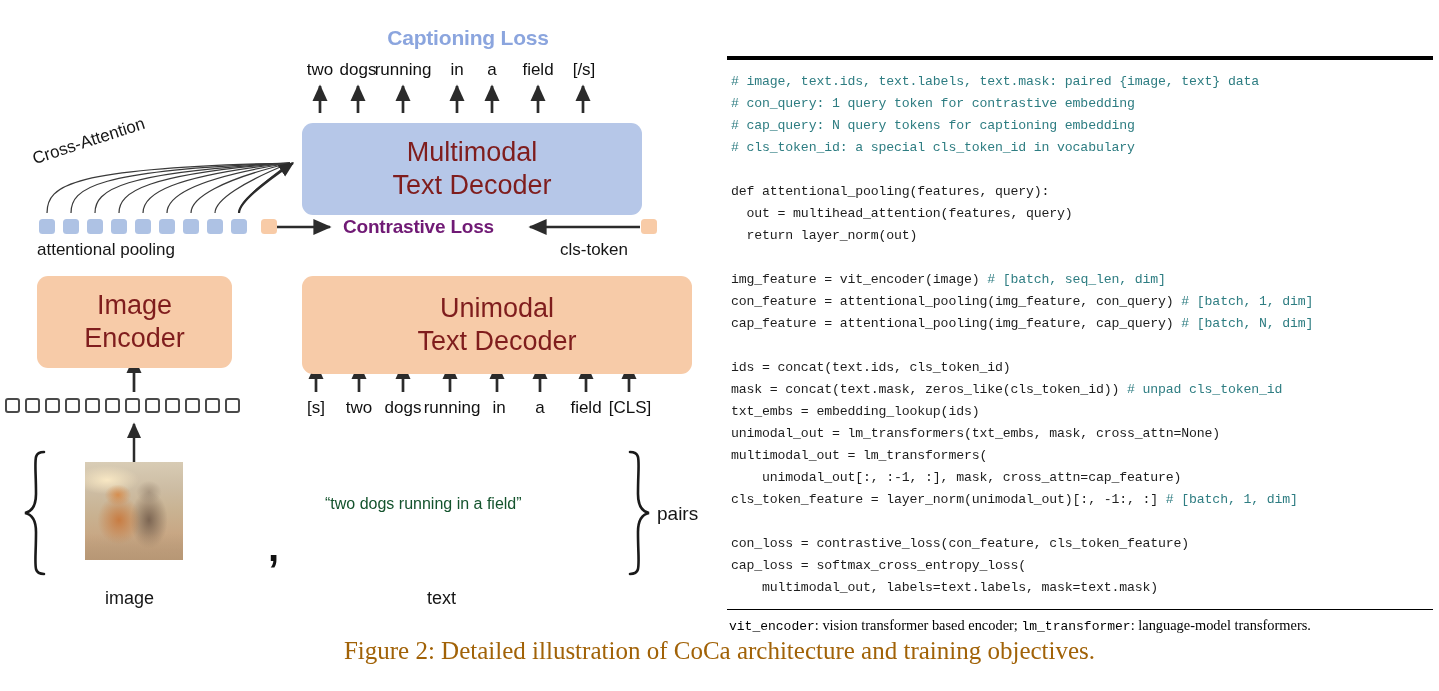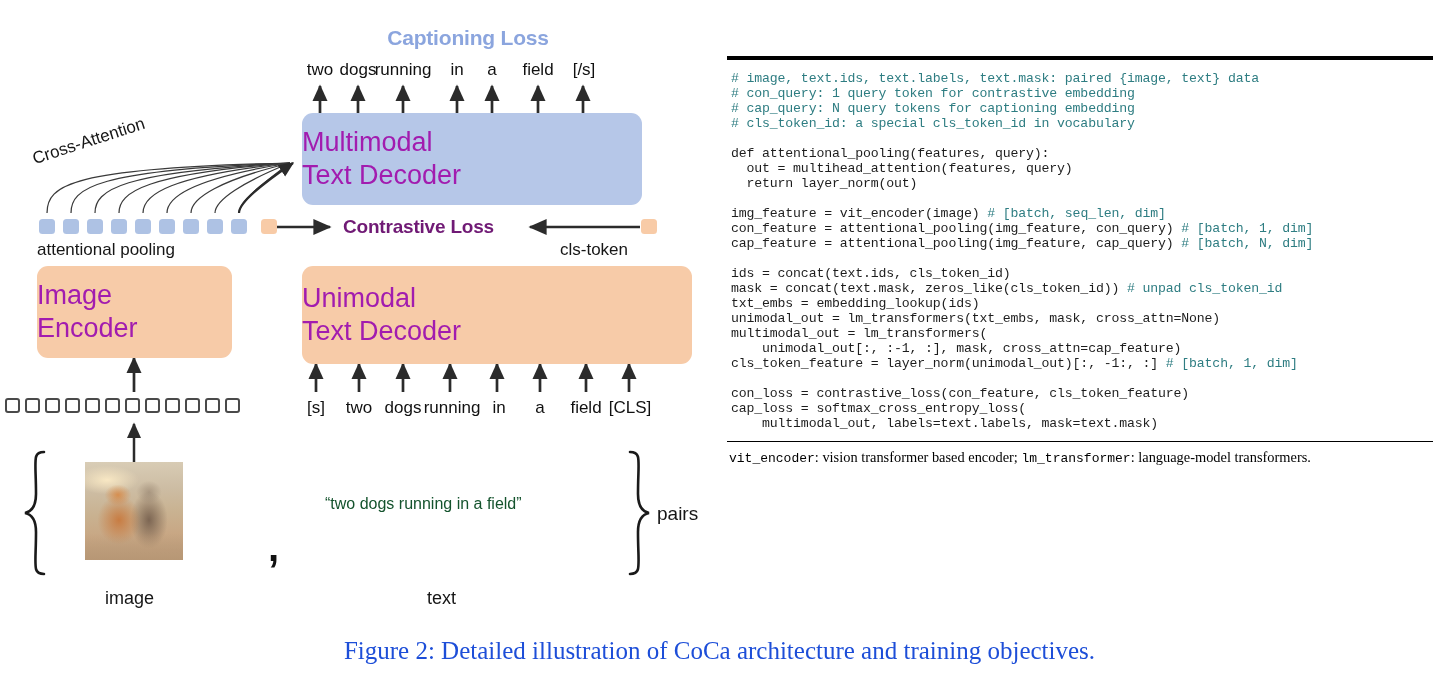--- a/index.html
+++ b/index.html
@@ -35,23 +35,24 @@
   .tok {
     font-size: 17px; color: #111;
     text-align: center;
     white-space: nowrap;
     transform: translateX(-50%);
   }
 
   .big-box {
     border-radius: 11px;
     display: flex; flex-direction: column;
-    align-items: flex-start; justify-content: center;
-    font-size: 27px; color: #a21caf; line-height: 1.22;
+    align-items: center; justify-content: center;
+    font-size: 27px; color: #7f1d1d; line-height: 1.22;
     text-align: center;
+    margin-top: 10px;
   }
   .blue-box { background: #b6c7e8; }
   .orange-box { background: #f7cba8; }
 
   .pool-sq { width: 16px; height: 15px; border-radius: 3.5px; }
   .pool-blue { background: #aec2e4; }
   .pool-orange { background: #f8cba7; }
 
   .empty-sq {
     width: 15px; height: 15px; border: 2px solid #4a4a4a;
@@ -86,21 +87,21 @@
   .rule-thin { height: 1.2px; background: #000; }
   .algo-title {
     font-family: "Liberation Serif", serif;
     font-size: 17.5px; color: #000;
     padding: 5px 2px 6px 2px;
     white-space: nowrap;
   }
   .algo-title b { font-weight: bold; }
   .algo-code {
     font-family: "Liberation Mono", monospace;
-    font-size: 13.2px; line-height: 15px;
+    font-size: 13.2px; line-height: 22px;
     color: #1d1d1d;
     white-space: pre;
     padding: 11px 0 10px 4px;
     letter-spacing: -0.15px;
   }
   .cmt { color: #2e7d82; }
   .algo-foot {
     font-family: "Liberation Serif", serif;
     font-size: 14.4px; color: #000;
     padding: 7px 2px 0 2px;
@@ -109,21 +110,21 @@
   .algo-foot code {
     font-family: "Liberation Mono", monospace;
     font-size: 13px;
   }
 
   
   #figcap {
     position: absolute; left: 0; top: 637px; width: 1439px;
     text-align: center;
     font-family: "Liberation Serif", serif;
-    font-size: 25px; color: #1d4ed8;
+    font-size: 25px; color: #a16207;
   }
   svg { display: block; }
 </style>
 </head>
 <body>
 
 <div id="root">
 
   <div id="diagram">
 

